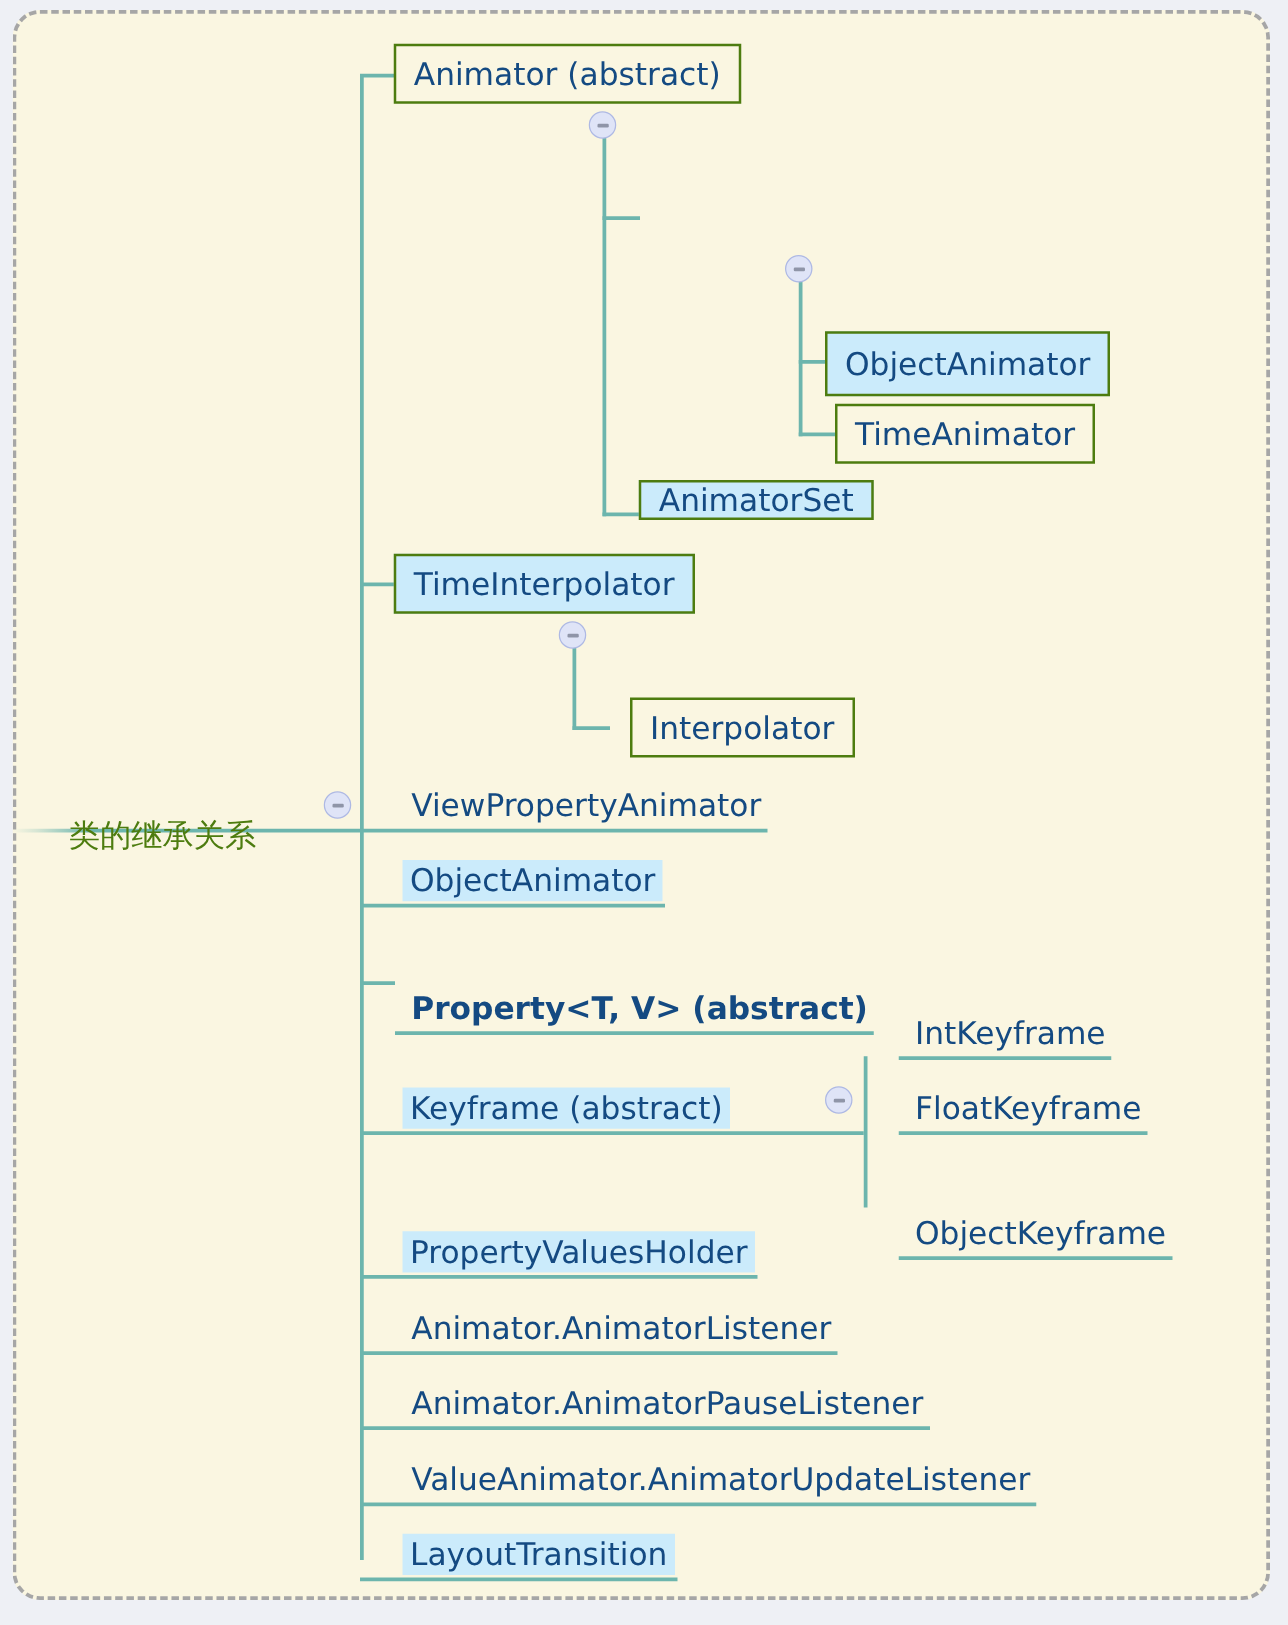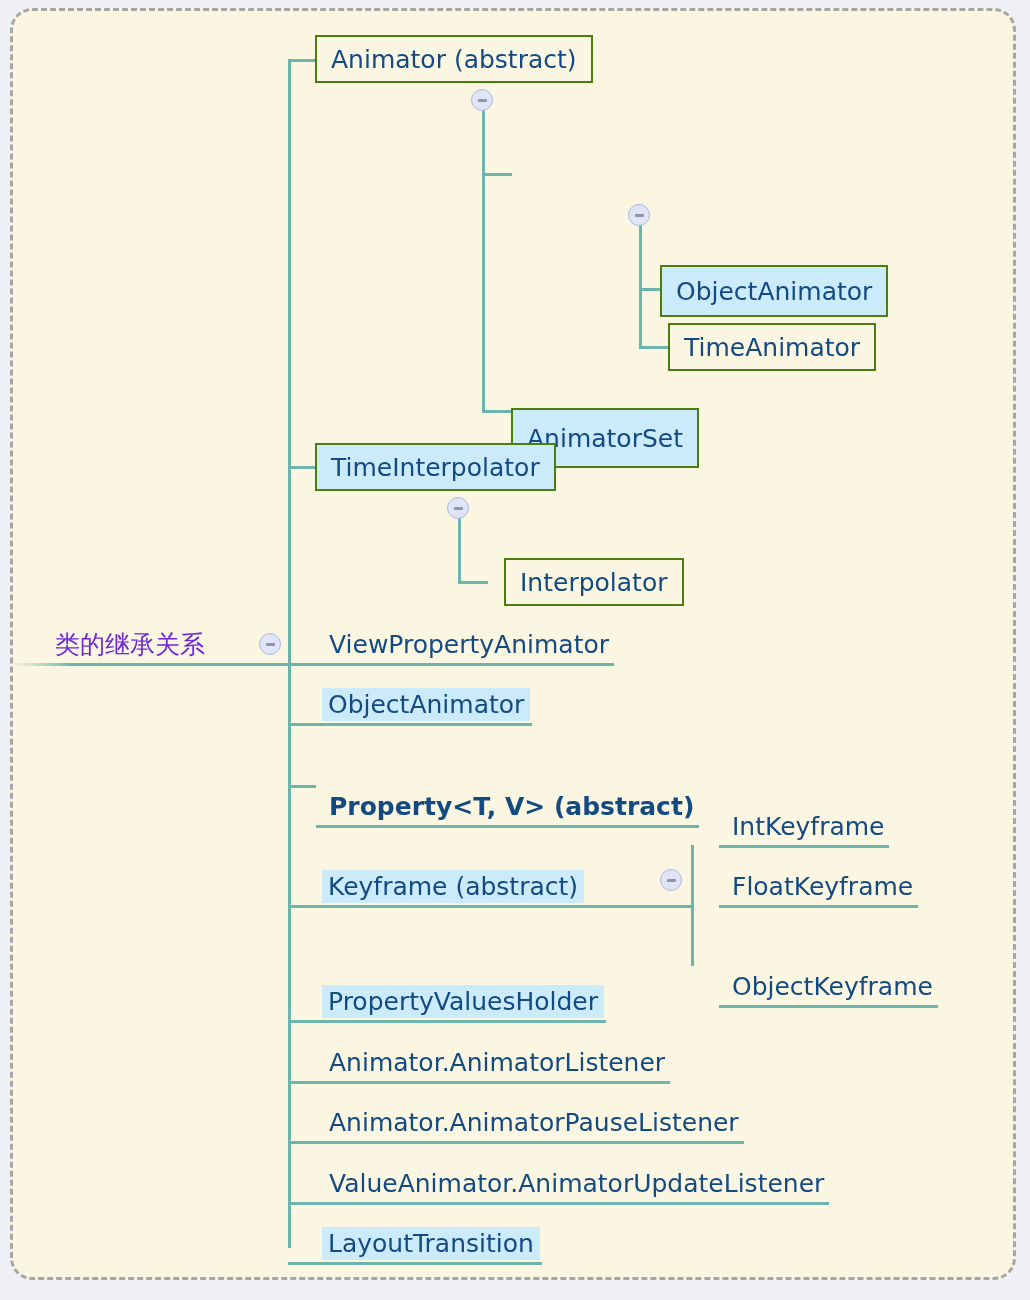--- a/index.html
+++ b/index.html
@@ -65,21 +65,22 @@
   .node .txt {
     display: inline-block;
     padding: 0 3px;
   }
   .node.plain.hl .txt {
     background: #cbebfb;
     padding: 4px 6px;
   }
   .node.root {
     font-size: 25px;
-    color: #6d28d9;
+    color: #4d7c0f;
+    margin-top: 24px;
   }
   
   .toggle {
     position: absolute;
     width: 22px;
     height: 22px;
     border-radius: 50%;
     background: #dfe4f7;
     border: 1.5px solid #aeb9e4;
     display: flex;
@@ -150,21 +151,21 @@
   </div>
 
   <div class="node boxed fill" style="left:660px; top:265px; height:52px;">
     <span class="txt">ObjectAnimator</span>
   </div>
 
   <div class="node boxed" style="left:668px; top:323px; height:48px;">
     <span class="txt">TimeAnimator</span>
   </div>
 
-  <div class="node boxed fill" style="left:511px; top:408px; height:60px;">
+  <div class="node boxed fill" style="left:511px; top:384px; height:32px;">
     <span class="txt">AnimatorSet</span>
   </div>
 
   <div class="node boxed fill" style="left:315px; top:443px; height:48px;">
     <span class="txt">TimeInterpolator</span>
   </div>
   <div class="toggle" style="left:447px; top:497px;">
     <span class="minus"></span>
   </div>
 

